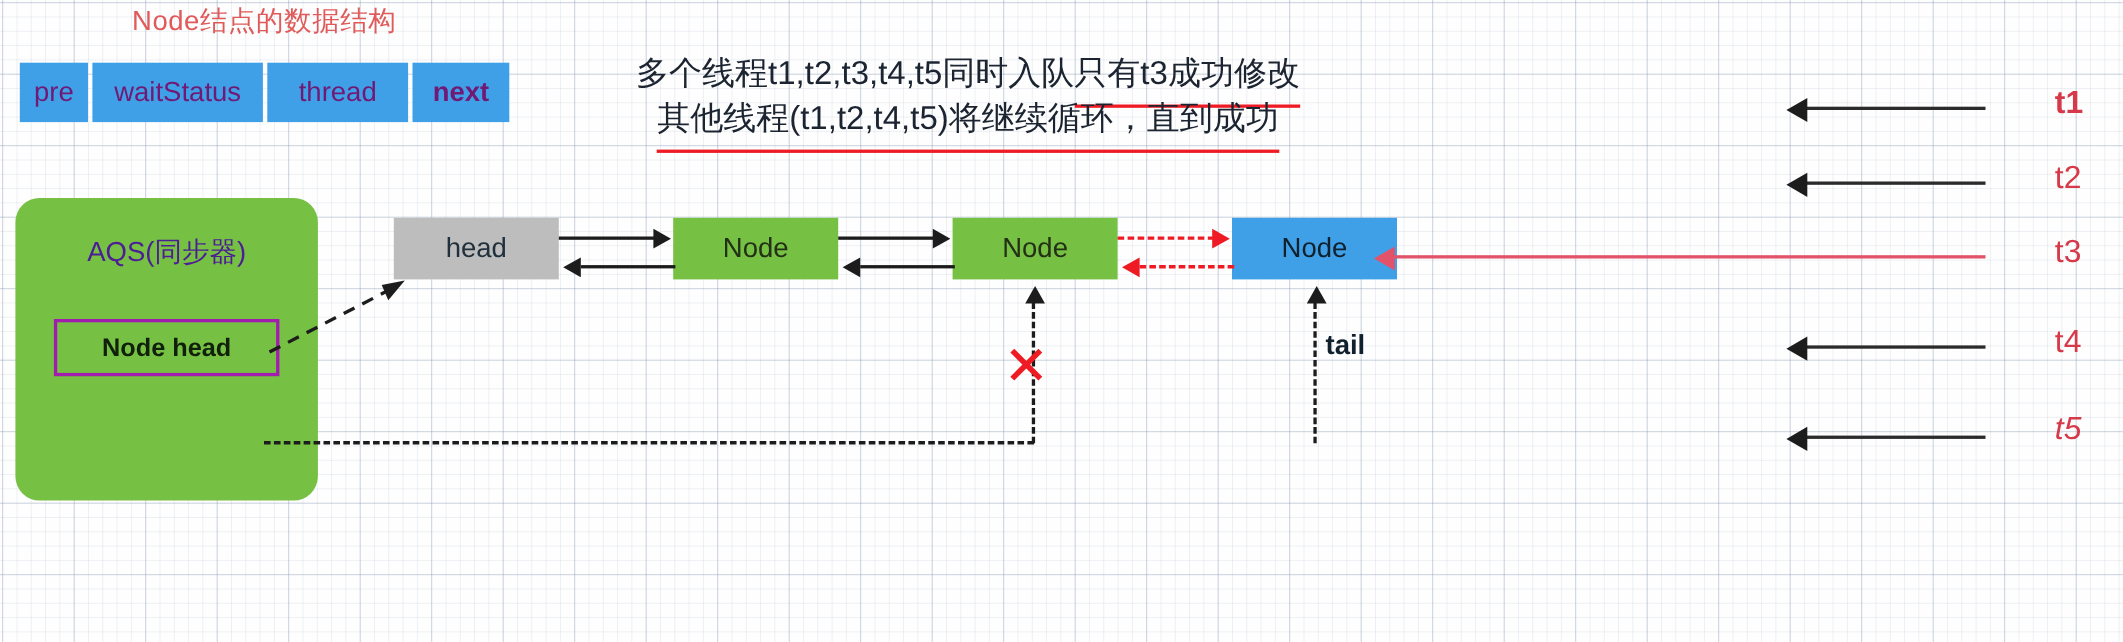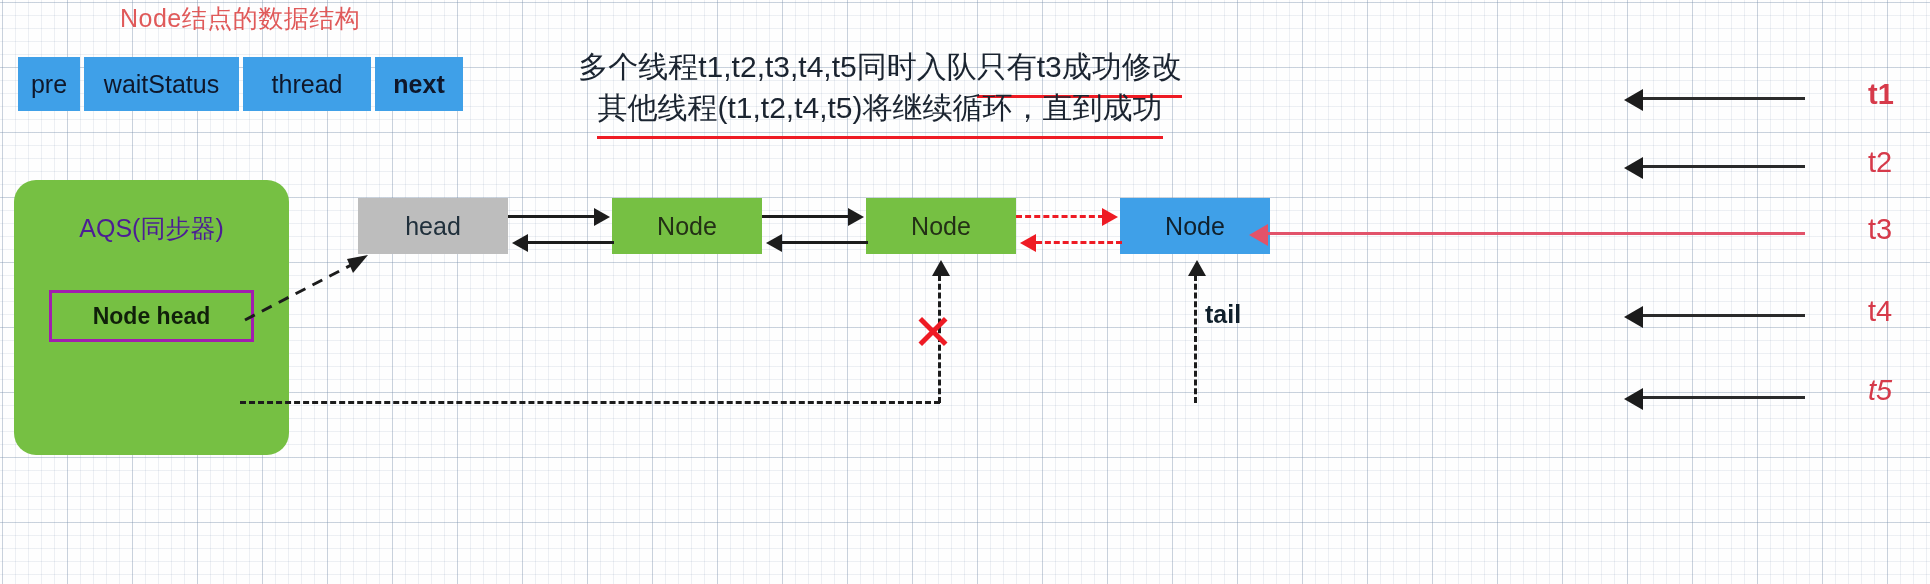--- a/index.html
+++ b/index.html
@@ -27,21 +27,21 @@
   
   #node-struct-title{
     left:120px;top:2px;
     font-size:25px;color:#e05a5a;letter-spacing:.5px;
     white-space:nowrap;
   }
   #node-fields{
     left:18px;top:57px;display:flex;
   }
   #node-fields .cell{
-    background:#3fa0e8;color:#0f172a;
+    background:#3fa0e8;color:#701a75;
     height:54px;line-height:54px;
     font-size:25px;text-align:center;
     margin-right:4px;
   }
   #node-fields .cell.pre{width:62px;}
   #node-fields .cell.waitStatus{width:155px;}
   #node-fields .cell.thread{width:128px;}
   #node-fields .cell.next{width:88px;font-weight:bold;}
 
   

